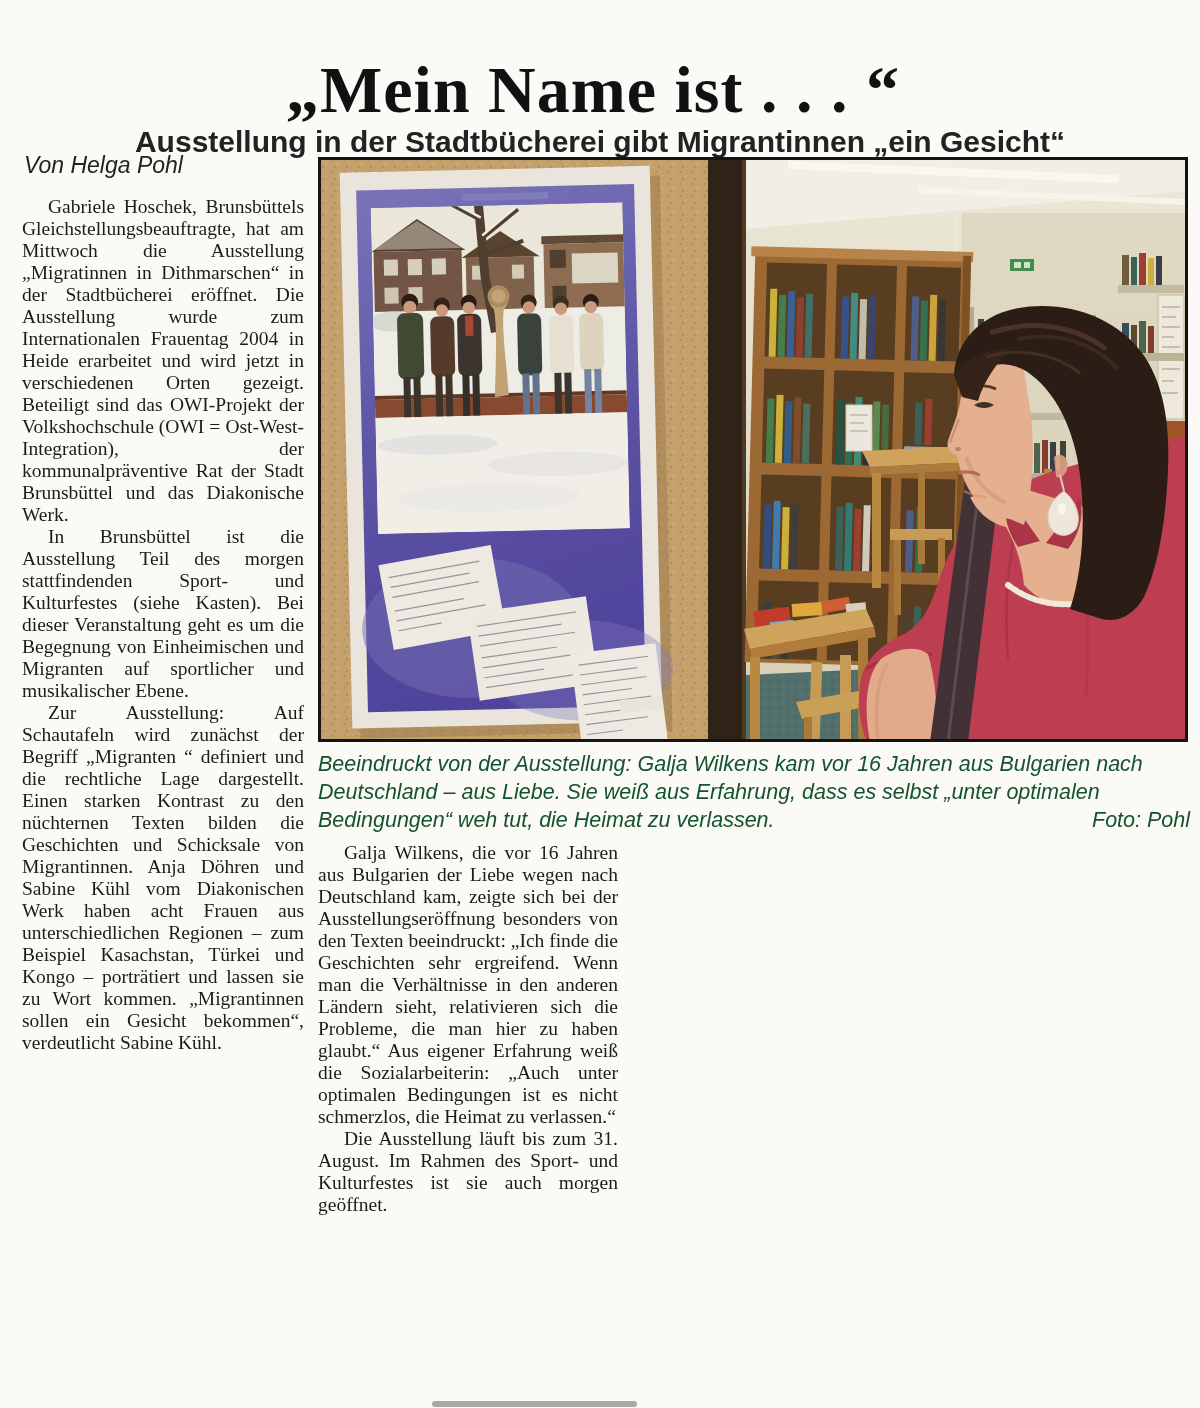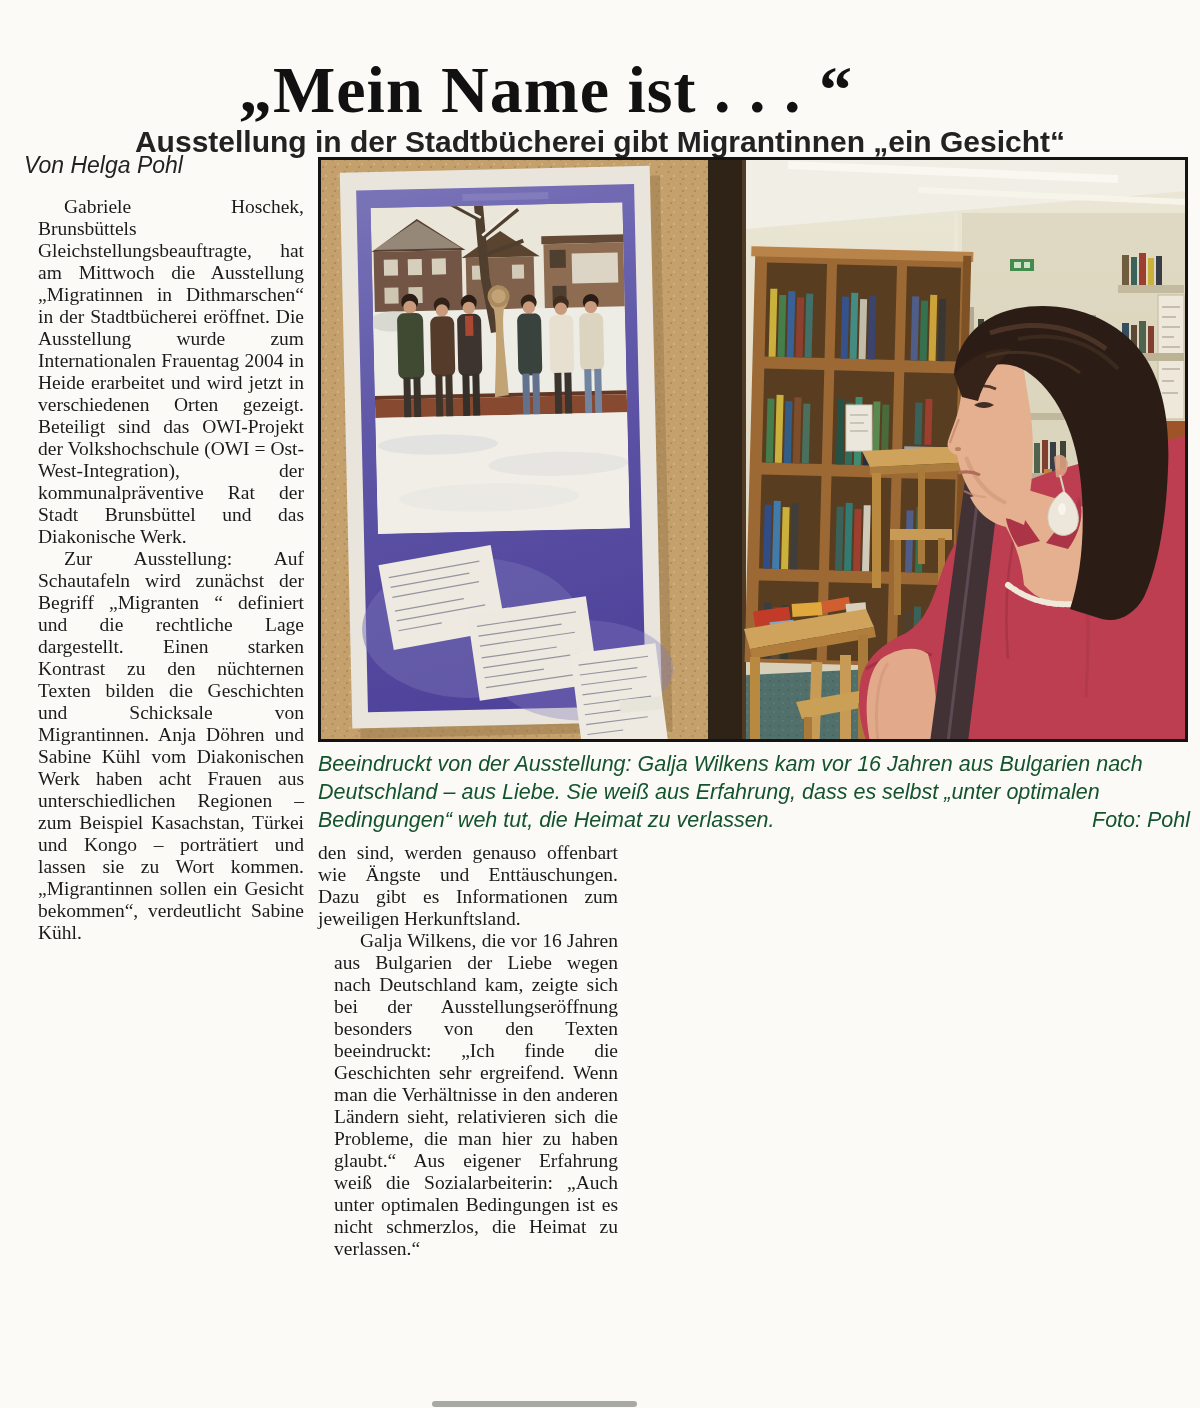--- a/index.html
+++ b/index.html
@@ -5,21 +5,21 @@
   html,body{margin:0;padding:0;}
   body{
     width:1200px;height:1408px;position:relative;overflow:hidden;
     background:#fbfaf6;color:#1b1b1b;
     font-family:"Liberation Serif", serif;
   }
   .abs{position:absolute;}
   .title{
     left:0;top:8px;width:1092px;text-align:center;
     font-family:"Liberation Serif", serif;font-weight:bold;
-    font-size:66px;letter-spacing:1px;color:#111;
+    font-size:66px;letter-spacing:1px;color:#111;padding-left:47px;
   }
   .subtitle{
     left:0;top:100px;width:1200px;text-align:center;
     font-family:"Liberation Sans", sans-serif;
     font-size:30px;color:#222;
   }
   .byline{
     left:24px;top:152px;width:280px;
     font-family:"Liberation Sans", sans-serif;font-style:italic;
     font-size:23px;color:#222;
@@ -29,21 +29,21 @@
   .lead{
     font-family:"Liberation Sans", sans-serif;
     font-size:22.5px;line-height:26px;margin:0 0 16px 0;
     text-align:left;color:#1d1d1d;
   }
   .lead b{font-weight:bold;}
   .bodytext p{
     margin:0;font-size:19.5px;line-height:22px;
     text-align:justify;text-justify:inter-word;color:#1b1b1b;
   }
-  .bodytext p.indent{text-indent:26px;margin-left:16px;}
+  .bodytext p.indent{text-indent:26px;}
   .photo-wrap{left:318px;top:157px;width:870px;height:585px;}
   .photo-wrap svg{display:block;}
   .caption{
     left:318px;top:750px;width:872px;
     font-family:"Liberation Sans", sans-serif;font-style:italic;
     font-size:21.5px;line-height:28px;color:#14532d;position:absolute;
   }
   .caption .credit{position:absolute;right:0;bottom:0;}
   .scan-mark{
     left:432px;top:1401px;width:205px;height:6px;border-radius:3px;
@@ -52,20 +52,21 @@
 </style>
 </head>
 <body>
 
 <h1 class="abs title">„Mein Name ist . . . “</h1>
 <h2 class="abs subtitle">Ausstellung in der Stadtbücherei gibt Migrantinnen „ein Gesicht“</h2>
 <div class="abs byline">Von Helga Pohl</div>
 
 <div class="abs col-left bodytext">
   <p class="indent">Gabriele Hoschek, Brunsbüttels Gleichstellungsbeauftragte, hat am Mittwoch die Ausstellung „Migratinnen in Dithmarschen“ in der Stadtbücherei eröffnet. Die Ausstellung wurde zum Internationalen Frauentag 2004 in Heide erarbeitet und wird jetzt in verschiedenen Orten gezeigt. Beteiligt sind das OWI-Projekt der Volkshochschule (OWI = Ost-West-Integration), der kommunalpräventive Rat der Stadt Brunsbüttel und das Diakonische Werk.</p>
+  <p class="indent">In Brunsbüttel ist die Ausstellung Teil des morgen stattfindenden Sport- und Kulturfestes (siehe Kasten). Bei dieser Veranstaltung geht es um die Begegnung von Einheimischen und Migranten auf sportlicher und musikalischer Ebene.</p>
   <p class="indent">Zur Ausstellung: Auf Schautafeln wird zunächst der Begriff „Migranten “ definiert und die rechtliche Lage dargestellt. Einen starken Kontrast zu den nüchternen Texten bilden die Geschichten und Schicksale von Migrantinnen. Anja Döhren und Sabine Kühl vom Diakonischen Werk haben acht Frauen aus unterschiedlichen Regionen – zum Beispiel Kasachstan, Türkei und Kongo – porträtiert und lassen sie zu Wort kommen. „Migrantinnen sollen ein Gesicht bekommen“, verdeutlicht Sabine Kühl.</p>
 </div>
 
 <div class="abs photo-wrap">
 <svg width="870" height="585" viewBox="0 0 870 585" xmlns="http://www.w3.org/2000/svg">
   <defs>
     <pattern id="cork" width="12" height="12" patternUnits="userSpaceOnUse">
       <rect width="12" height="12" fill="#c3a06d"></rect>
       <circle cx="2.5" cy="3" r="1.1" fill="#b08a55"></circle>
       <circle cx="8" cy="7" r="1" fill="#d7bb86"></circle>
@@ -408,17 +409,17 @@
   <rect x="1.5" y="1.5" width="867" height="582" fill="none" stroke="#141414" stroke-width="3"></rect>
 </svg>
 </div>
 
 <div class="caption">
   <span>Beeindruckt von der Ausstellung: Galja Wilkens kam vor 16 Jahren aus Bulgarien nach Deutschland – aus Liebe. Sie weiß aus Erfahrung, dass es selbst „unter optimalen Bedingungen“ weh tut, die Heimat zu verlassen.</span>
   <span class="credit">Foto: Pohl</span>
 </div>
 
 <div class="abs col-mid bodytext">
-  <p>den sind, werden genauso offenbart wie Ängste und Enttäuschungen. Dazu gibt es Informationen zum jeweiligen Herkunftsland.</p>
   <p class="indent">Galja Wilkens, die vor 16 Jahren aus Bulgarien der Liebe wegen nach Deutschland kam, zeigte sich bei der Ausstellungseröffnung besonders von den Texten beeindruckt: „Ich finde die Geschichten sehr ergreifend. Wenn man die Verhältnisse in den anderen Ländern sieht, relativieren sich die Probleme, die man hier zu haben glaubt.“ Aus eigener Erfahrung weiß die Sozialarbeiterin: „Auch unter optimalen Bedingungen ist es nicht schmerzlos, die Heimat zu verlassen.“</p>
+  <p class="indent">Die Ausstellung läuft bis zum 31. August. Im Rahmen des Sport- und Kulturfestes ist sie auch morgen geöffnet.</p>
 </div>
 
 <div class="abs scan-mark"></div>
 
 </body></html>

